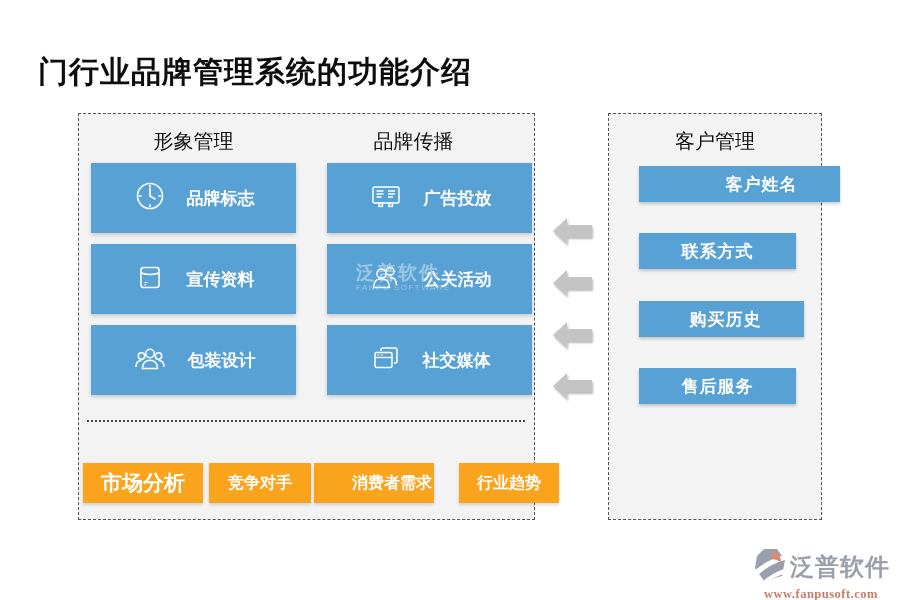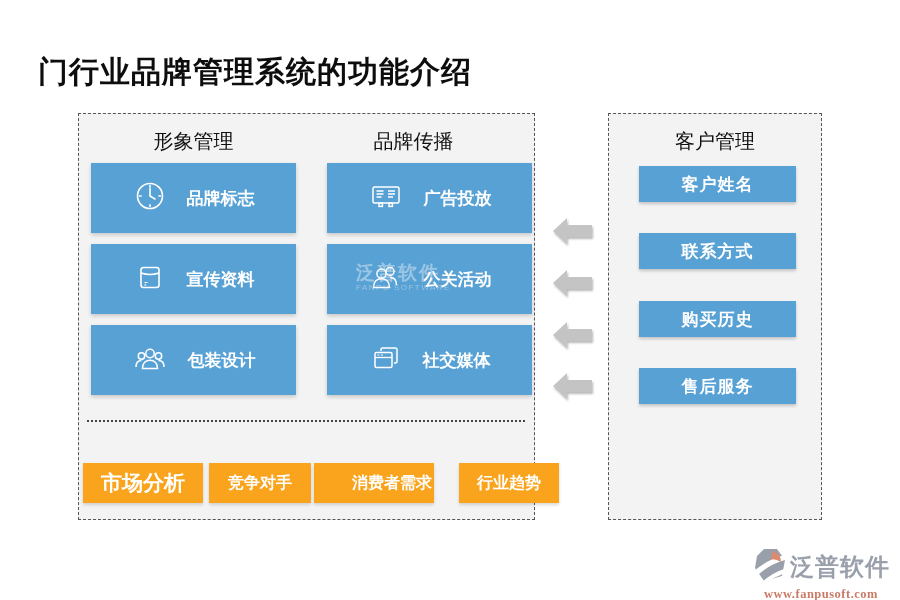--- a/index.html
+++ b/index.html
@@ -39,21 +39,21 @@
         box-shadow:0 2px 3px rgba(0,0,0,0.15);cursor:pointer;font-size:16px;}
   .ob1{left:4px;width:120px;font-size:21px;}
   .ob2{left:130px;width:102px;}
   .ob3{left:235px;width:84px;padding-left:36px;}
   .ob4{left:340px;width:100px;margin-left:40px;}
 
   
   .rbtn{position:absolute;left:30px;width:157px;height:36px;background:#58a1d5;color:#fff;
         font-weight:bold;font-size:17px;display:flex;align-items:center;justify-content:center;
         box-shadow:0 2px 3px rgba(0,0,0,0.2);cursor:pointer;letter-spacing:1px;}
-  .rb1{top:52px;} .rb2{top:119px;} .rb3{top:187px;} .rb4{top:254px;}
+  .rb1{top:52px;padding-left:44px;} .rb2{top:119px;} .rb3{top:187px;padding-left:8px;} .rb4{top:254px;}
 
   
   .arrow{position:absolute;left:553px;width:39px;height:26px;}
   .a1{top:218px;} .a2{top:270px;} .a3{top:322px;} .a4{top:373px;}
   .arrow svg{filter:drop-shadow(1.5px 2px 1px rgba(0,0,0,0.28));}
 
   
   .watermark{position:absolute;left:356px;top:263px;width:120px;opacity:0.45;color:#eef3f6;
              pointer-events:none;line-height:1;}
   .watermark .wm-main{font-size:19px;font-weight:bold;letter-spacing:2px;}

